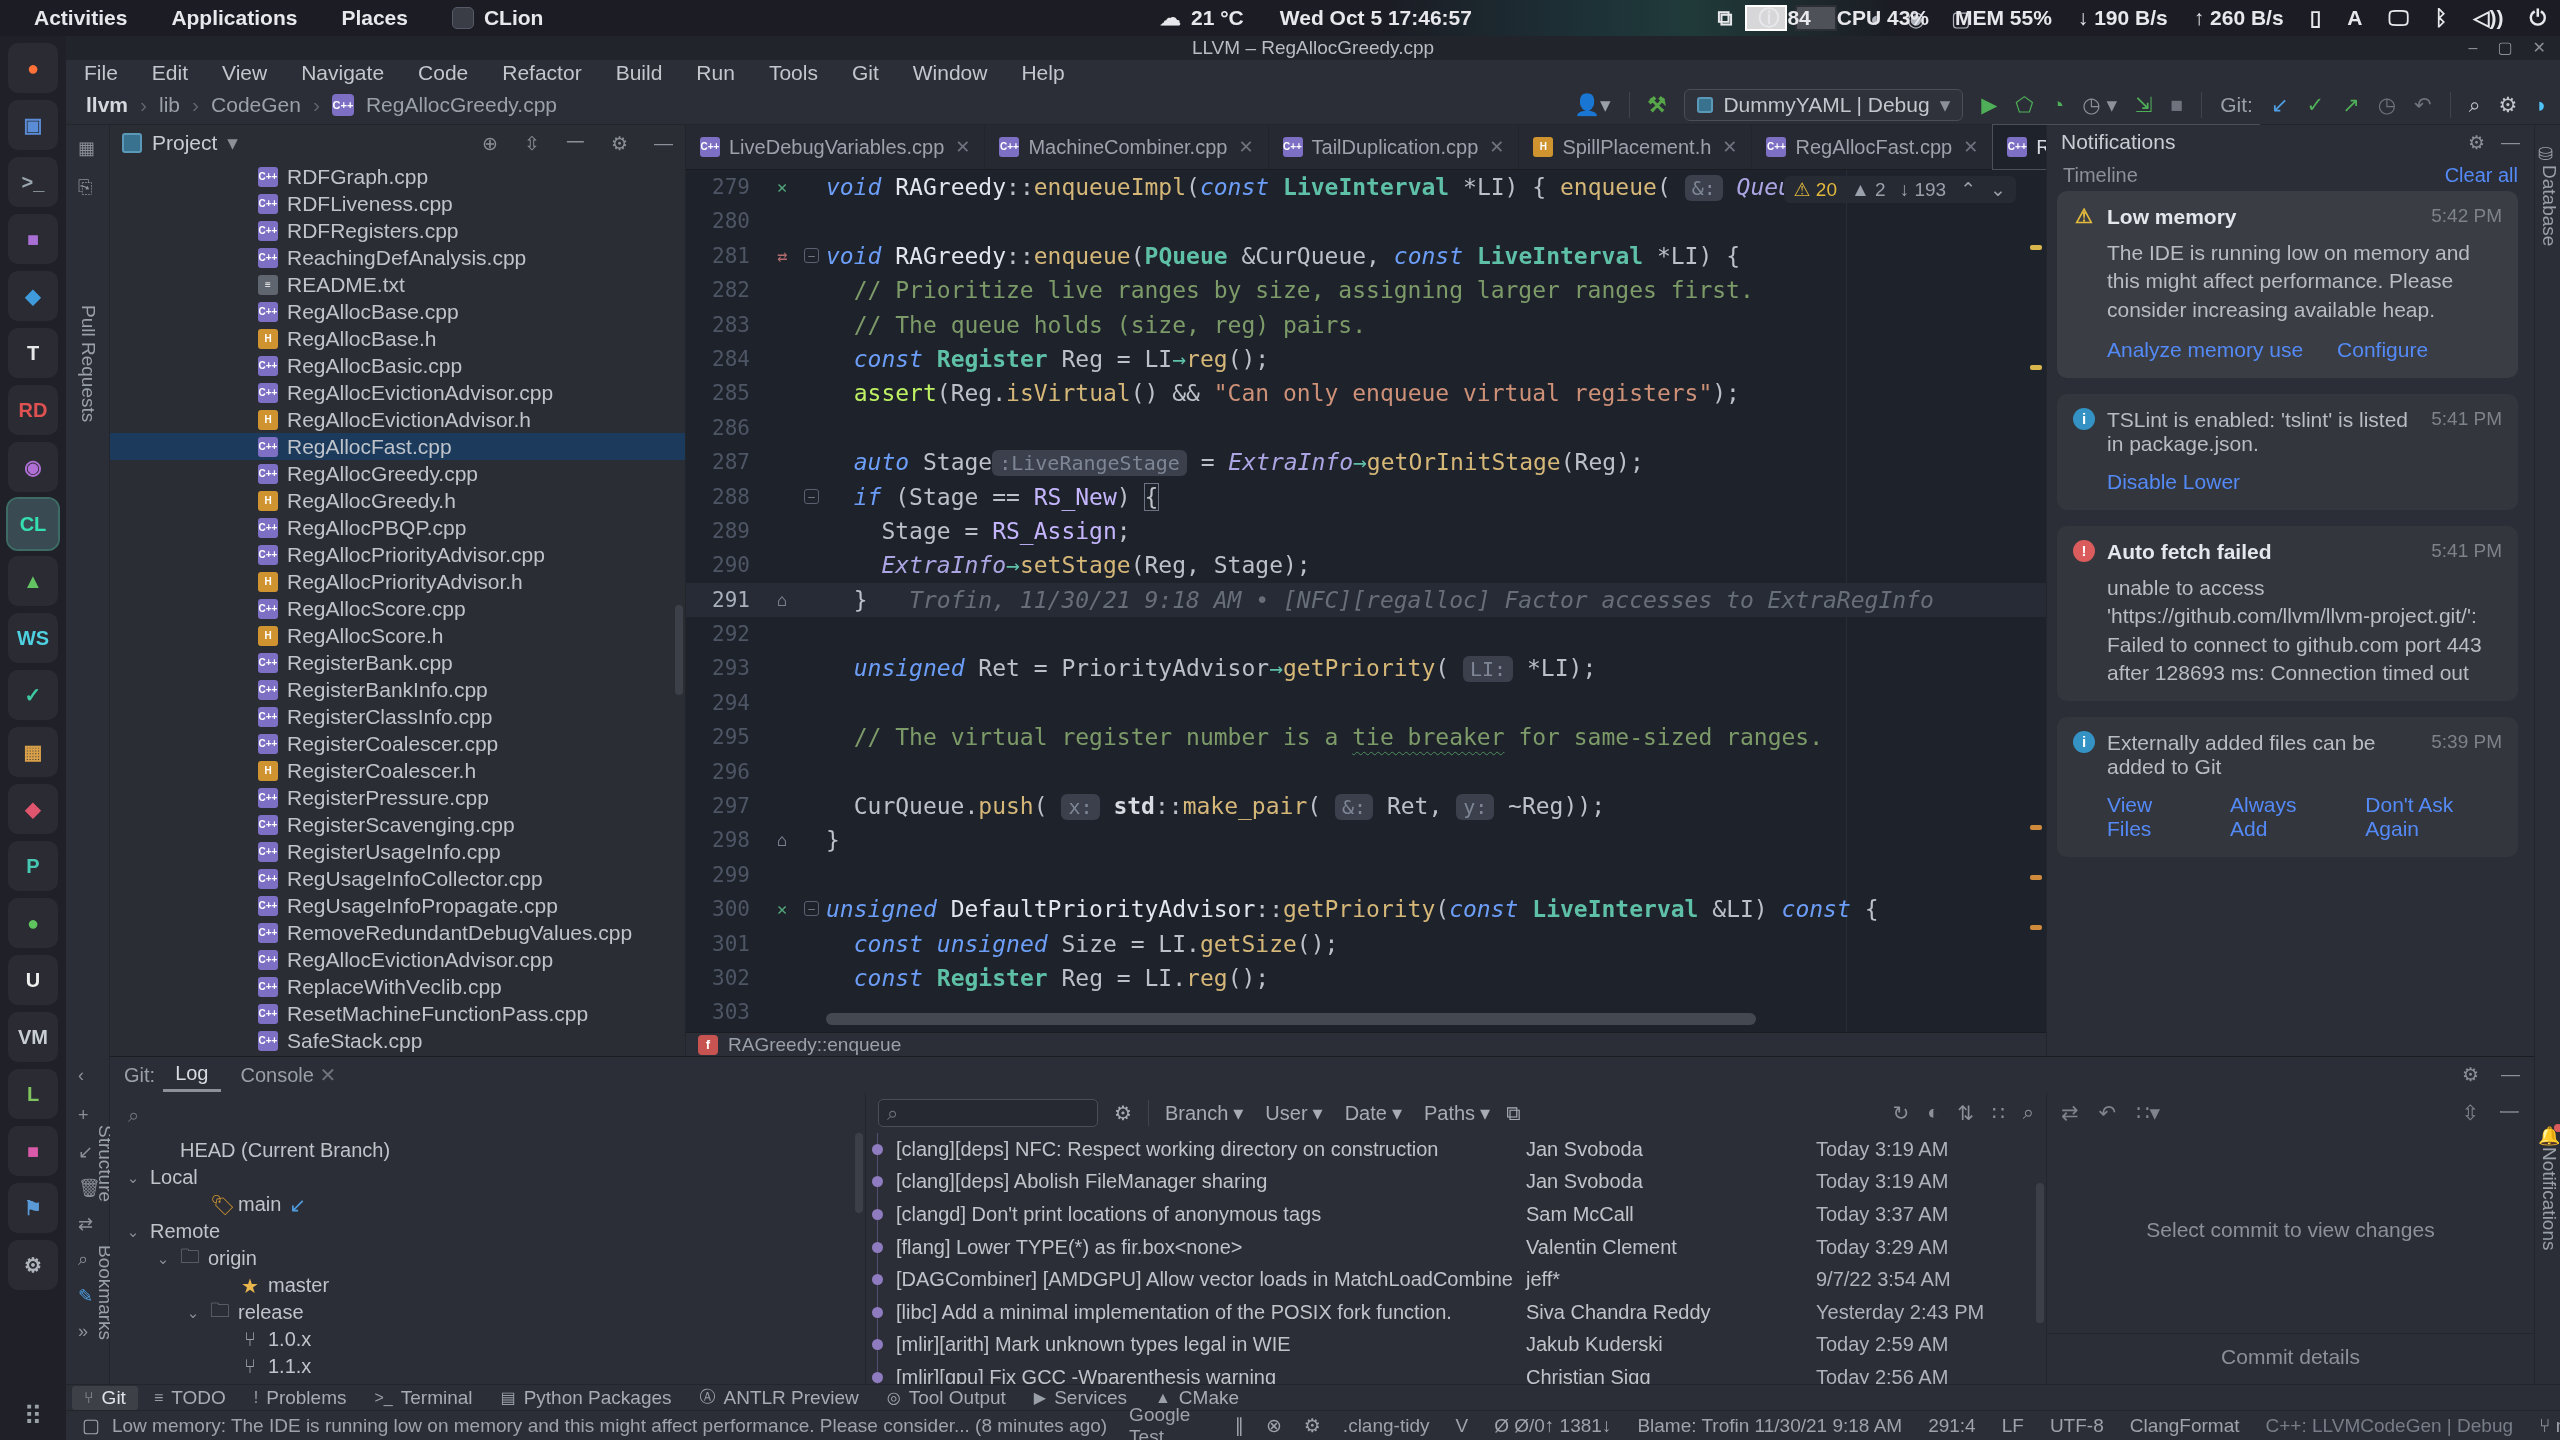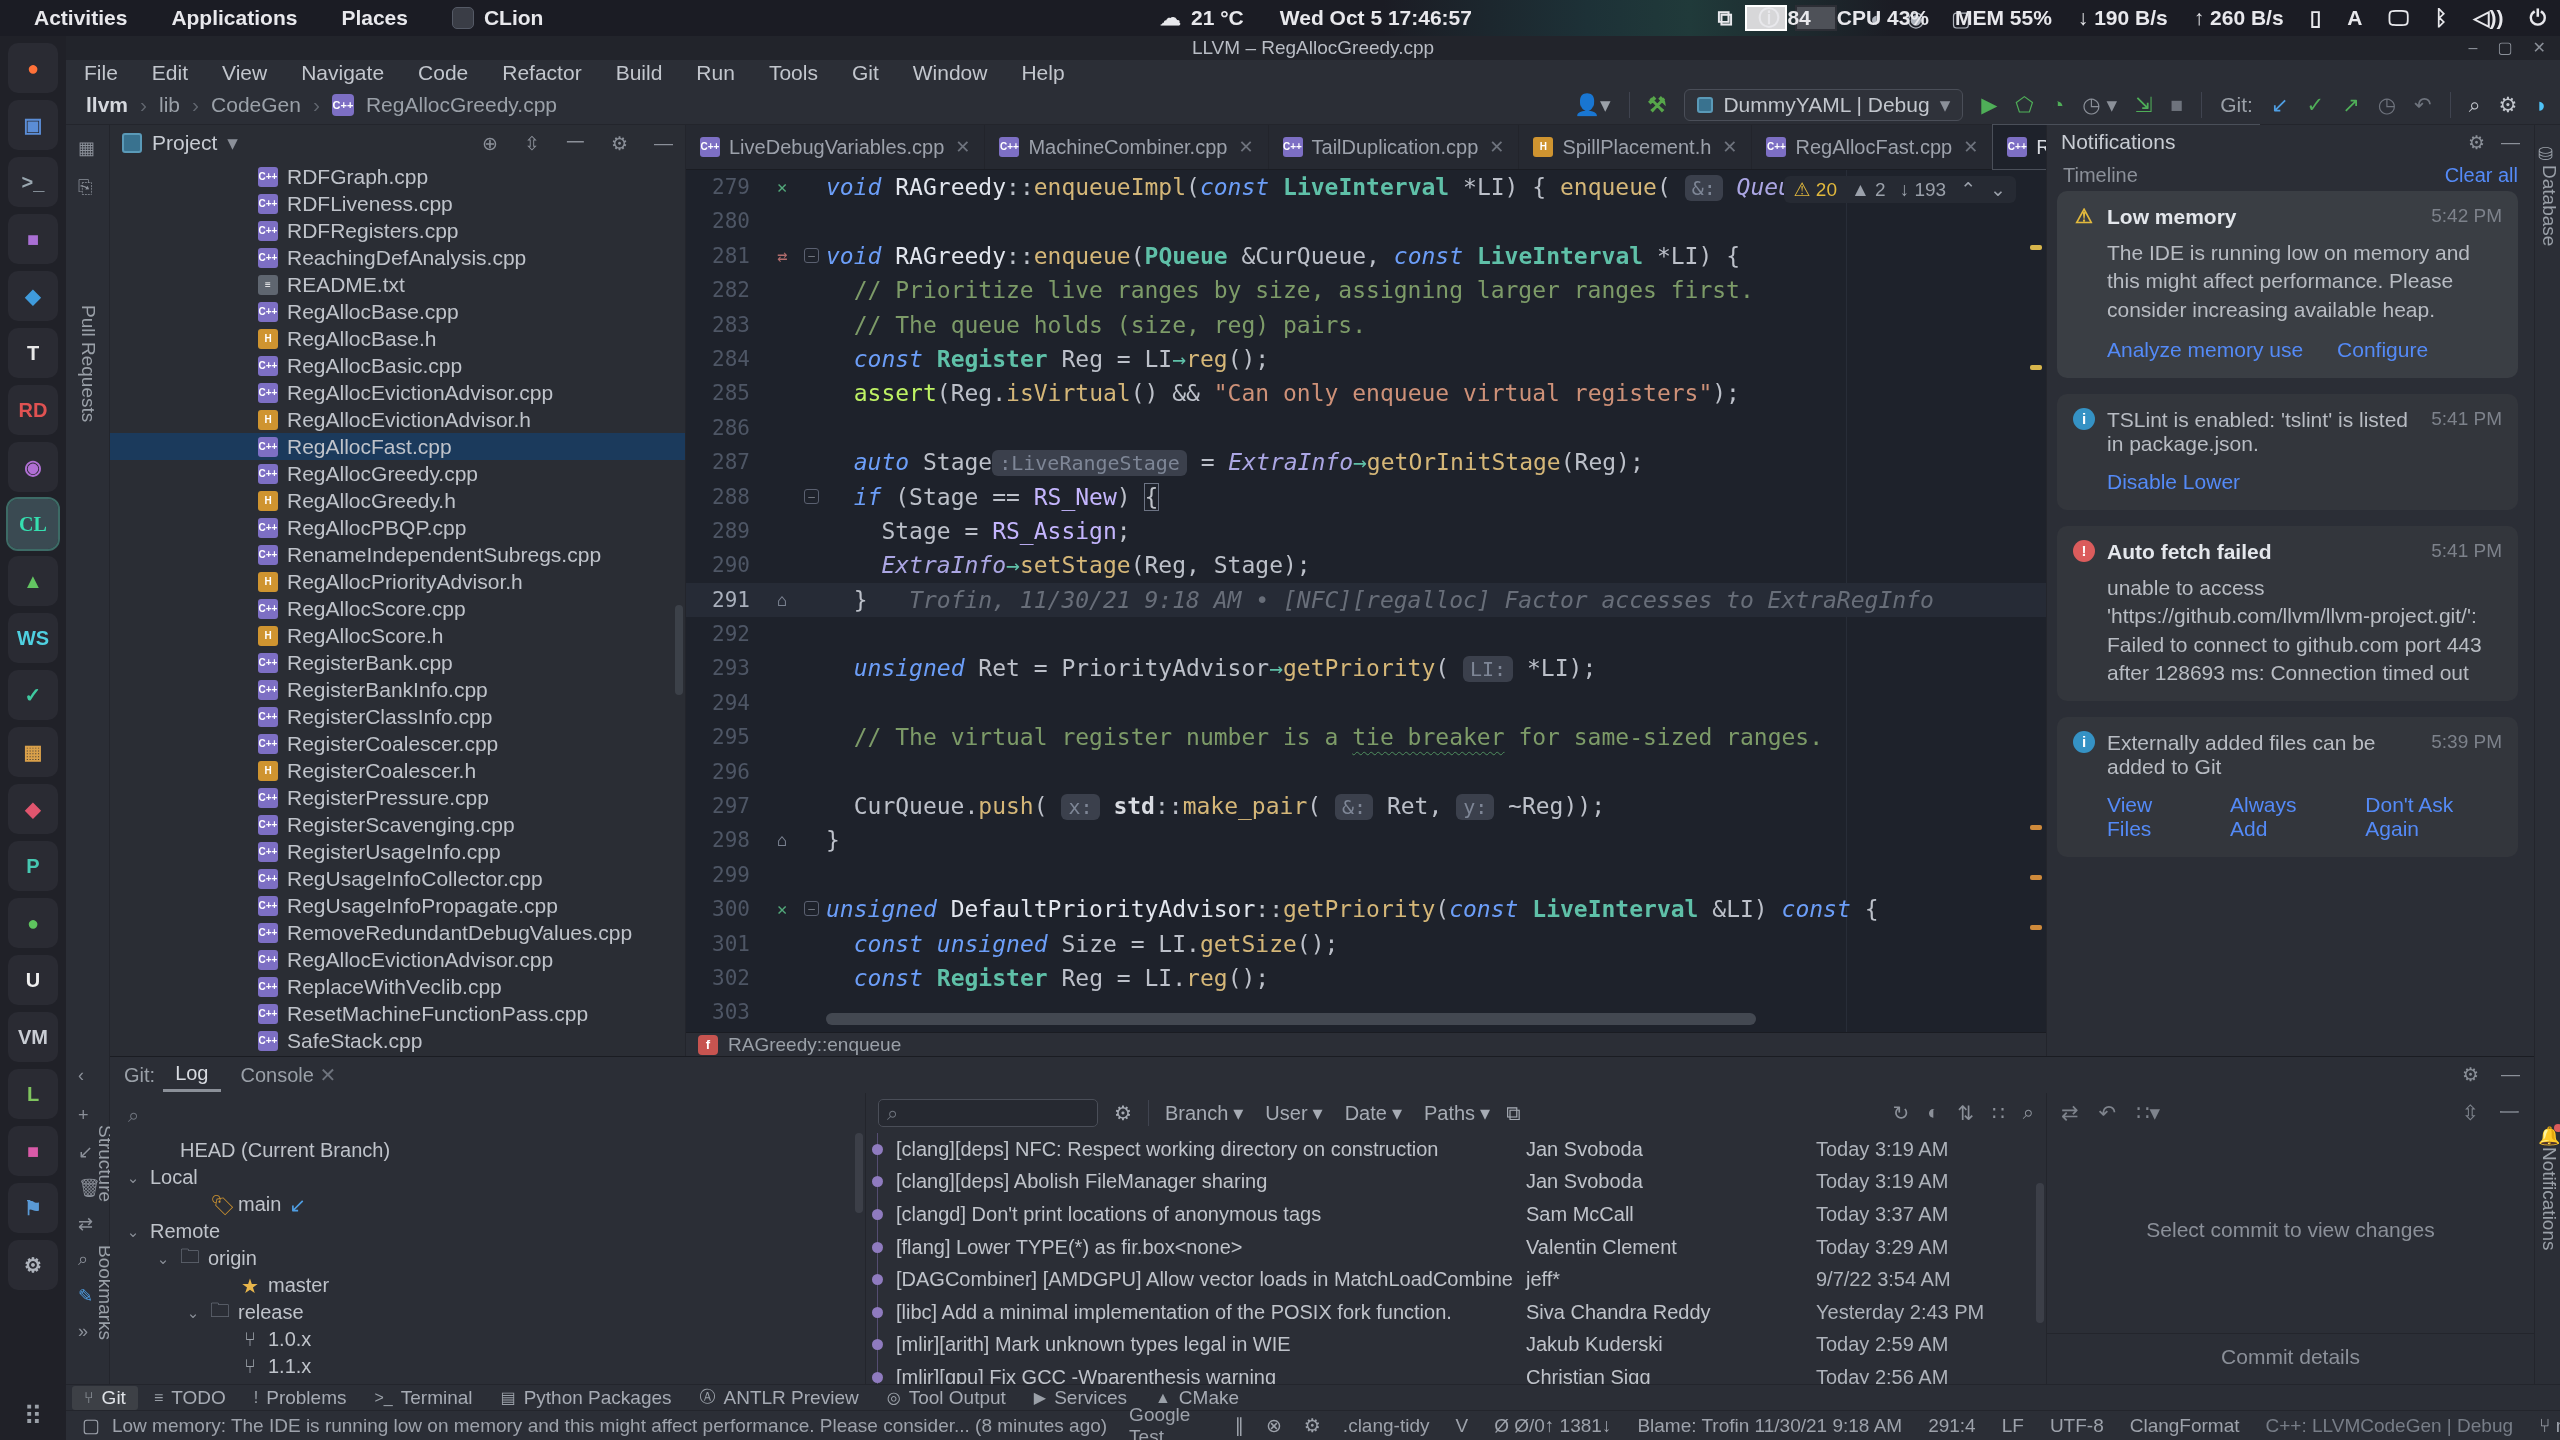--- a/index.html
+++ b/index.html
@@ -267,21 +267,21 @@
       <div class="dock-icon">
         <span style="color: rgb(232, 232, 232);">T</span>
       </div>
       <div class="dock-icon">
         <span style="color: rgb(224, 82, 82);">RD</span>
       </div>
       <div class="dock-icon">
         <span style="color: rgb(176, 111, 212);">◉</span>
       </div>
       <div class="dock-icon active">
-        <span style="color: rgb(53, 224, 176); font-family: Liberation Serif, serif;">CL</span>
+        <span style="color: rgb(53, 224, 176);">CL</span>
       </div>
       <div class="dock-icon">
         <span style="color: rgb(99, 196, 98);">▲</span>
       </div>
       <div class="dock-icon">
         <span style="color: rgb(79, 208, 224);">WS</span>
       </div>
       <div class="dock-icon">
         <span style="color: rgb(63, 201, 160);">✓</span>
       </div>
@@ -462,21 +462,21 @@
           <div class="tree-row">
             <span class="fic badge-h">H</span>
             <span>RegAllocGreedy.h</span>
           </div>
           <div class="tree-row">
             <span class="fic badge-cpp">C++</span>
             <span>RegAllocPBQP.cpp</span>
           </div>
           <div class="tree-row">
             <span class="fic badge-cpp">C++</span>
-            <span>RenameIndependentSubregs.cpp</span>
+            <span>RegAllocPriorityAdvisor.cpp</span>
           </div>
           <div class="tree-row">
             <span class="fic badge-h">H</span>
             <span>RegAllocPriorityAdvisor.h</span>
           </div>
           <div class="tree-row">
             <span class="fic badge-cpp">C++</span>
             <span>RegAllocScore.cpp</span>
           </div>
           <div class="tree-row">

